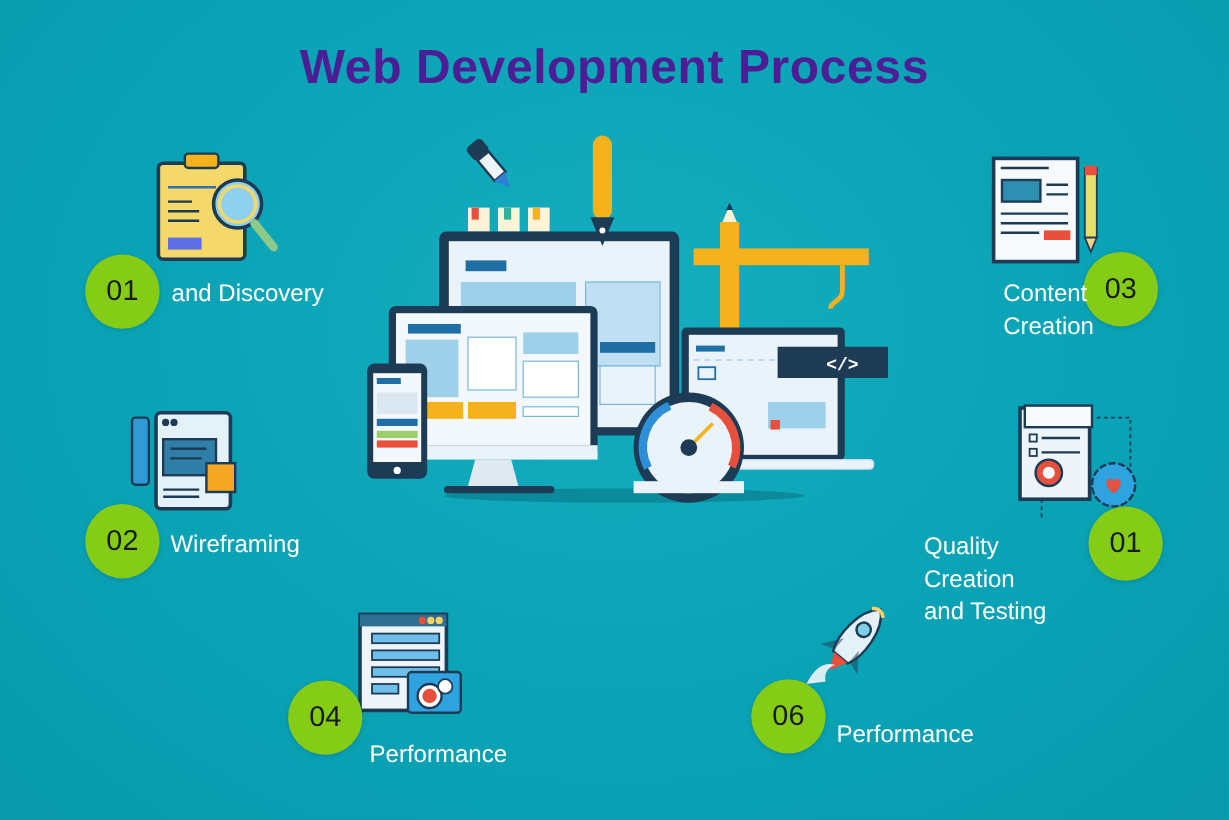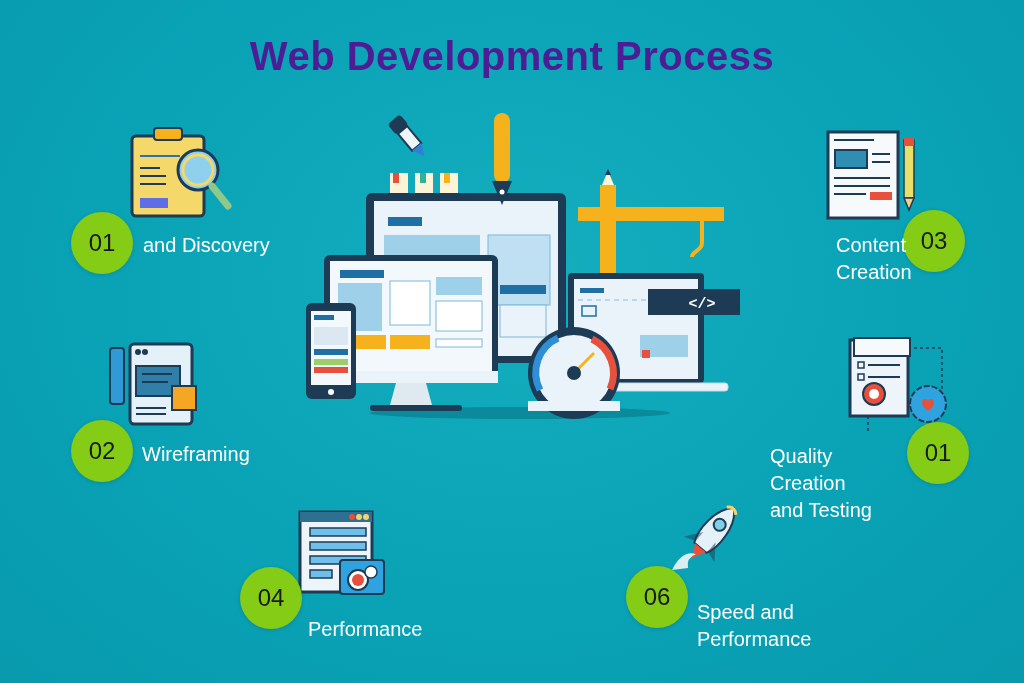--- a/index.html
+++ b/index.html
@@ -223,16 +223,15 @@
         <circle cx="0" cy="-12" r="6" fill="#7fd0e6" stroke="#1d3b55" stroke-width="2"></circle>
         <path d="M-8 4 L-20 20 L-8 16Z" fill="#1d3b55" opacity="0.5"></path>
         <path d="M8 4 L20 20 L8 16Z" fill="#1d3b55" opacity="0.5"></path>
         <polygon points="-7,18 7,18 0,32" fill="#e8503e"></polygon>
       </g>
       <path d="M4 72 Q14 52 28 56 Q18 60 20 70Z" fill="#f0f6f8" opacity="0.9"></path>
     </svg>
   </div>
   <div class="num" style="left:626px;top:566px;">06</div>
   <div class="label" style="left:697px;top:599px;">
-    <div>Speed and</div>
     <div>Performance</div>
   </div>
 </div>
 
 </body></html>

